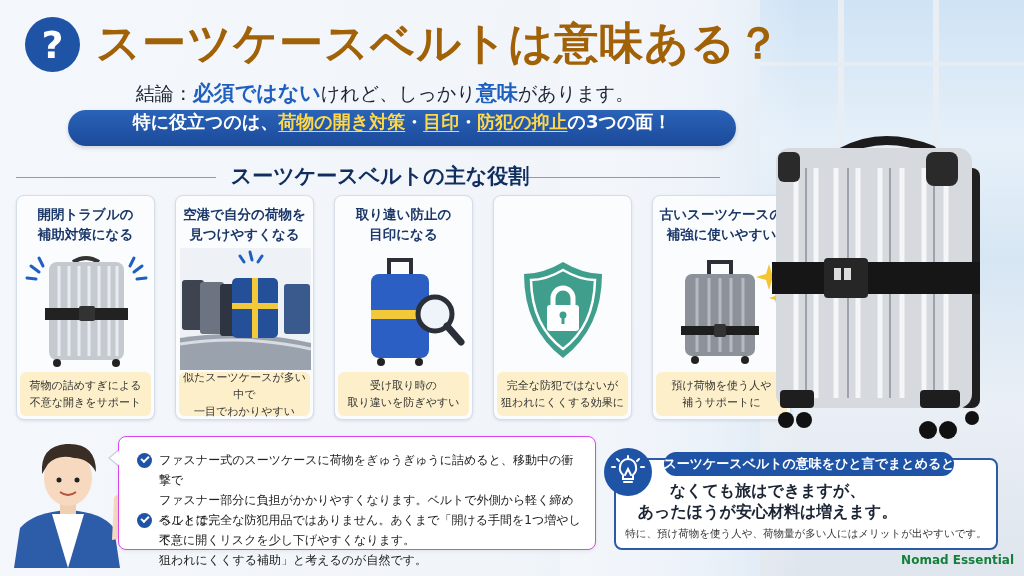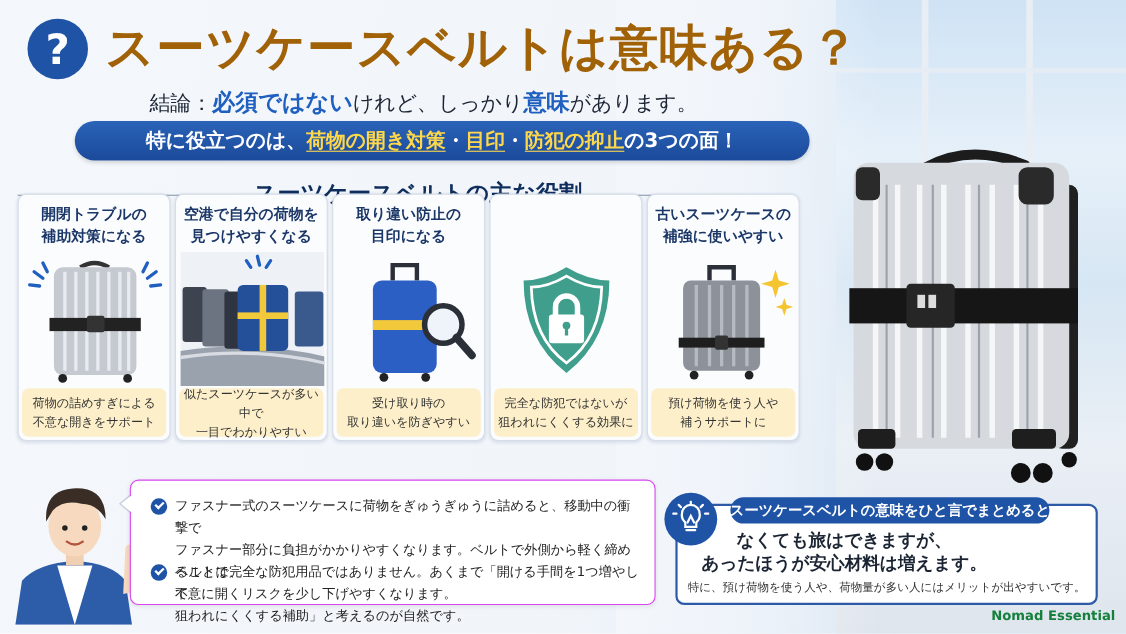--- a/index.html
+++ b/index.html
@@ -14,29 +14,29 @@
  background:linear-gradient(90deg,rgba(243,246,251,1) 0%,rgba(243,246,251,0.6) 60%,rgba(243,246,251,0) 100%);}
 
 
 .q-badge{position:absolute;left:25px;top:17px;width:55px;height:55px;border-radius:50%;background:#1f53a6;
  color:#fff;font-weight:bold;font-size:38px;display:flex;align-items:center;justify-content:center;}
 .title{position:absolute;left:96px;top:14px;font-size:44px;font-weight:bold;color:#a16207;letter-spacing:1px;white-space:nowrap;}
 .conclusion{position:absolute;left:0;width:770px;top:79px;text-align:center;font-size:19px;color:#1b2433;white-space:nowrap;}
 .conclusion .hl{color:#1f5fbf;font-weight:bold;font-size:21px;}
 .banner{position:absolute;left:68px;top:110px;width:668px;height:36px;border-radius:18px;
  background:linear-gradient(180deg,#2a63b8,#1b4a9a);color:#fff;font-size:18px;font-weight:bold;
- display:flex;align-items:center;justify-content:center;white-space:nowrap;box-shadow:0 2px 4px rgba(0,0,0,.15);}
+ display:flex;justify-content:center;white-space:nowrap;box-shadow:0 2px 4px rgba(0,0,0,.15);}
 .banner .y{color:#ffd84a;text-decoration:underline;text-underline-offset:3px;}
 
 
 .sec-line{position:absolute;top:177px;height:1px;background:#8c9bb0;}
 .sec-title{position:absolute;left:220px;top:162px;width:320px;text-align:center;font-size:21px;font-weight:bold;color:#0f2e5e;white-space:nowrap;}
 
 
-.cards{position:absolute;left:16px;top:176px;display:flex;gap:4px;}
+.cards{position:absolute;left:16px;top:195px;display:flex;gap:20px;}
 .card{width:139px;height:225px;background:#fbfcfe;border:1px solid #d4dde8;border-radius:8px;position:relative;
  box-shadow:0 1px 3px rgba(30,60,110,.12);overflow:hidden;}
 .card-title{position:absolute;top:8px;left:0;width:100%;text-align:center;font-size:13.5px;font-weight:bold;color:#1b3768;line-height:20px;}
 .card-img{position:absolute;top:52px;left:4px;width:131px;height:122px;}
 .card-foot{position:absolute;left:3px;bottom:3px;width:131px;height:44px;background:#fcefc9;border-radius:6px;
  font-size:11px;line-height:17px;color:#333;text-align:center;display:flex;align-items:center;justify-content:center;}
 
 
 .person{position:absolute;left:4px;top:428px;width:128px;height:140px;}
 .bubble{position:absolute;left:118px;top:436px;width:478px;height:114px;background:#fff;border:1px solid #d946ef;border-radius:8px;

